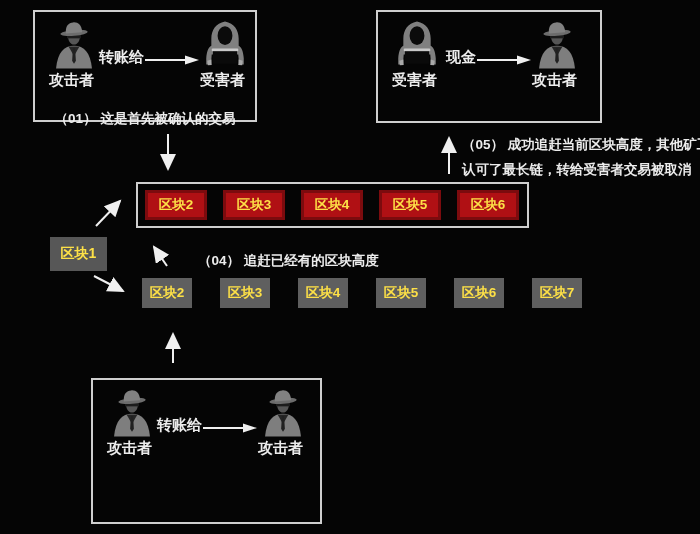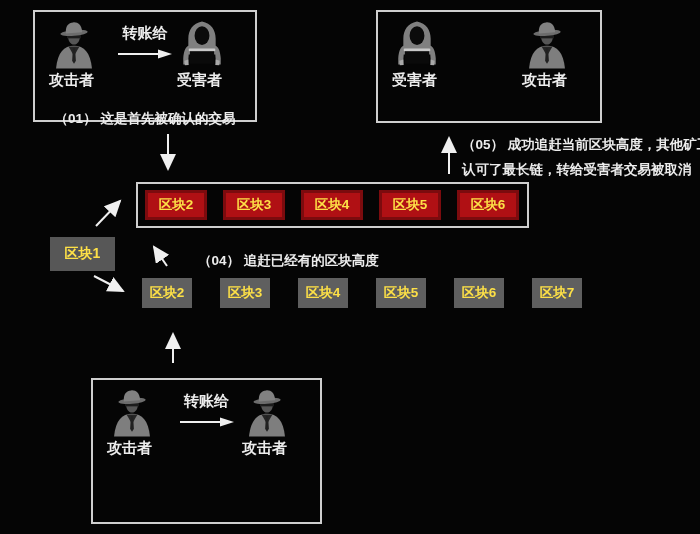--- a/index.html
+++ b/index.html
@@ -9,21 +9,21 @@
     color:#ececec;
   }
   .tx-box {
     position:absolute; border:2px solid #cfcfcf; box-sizing:border-box;
     display:flex; flex-direction:column; background:#050505;
   }
   .figs { display:flex; justify-content:space-between; padding:8px 14px 0 14px; }
   .fig  { display:flex; flex-direction:column; width:64px; }
   .fig svg { width:50px; height:50px; display:block; }
   .fig-label { font-size:15px; font-weight:bold; margin-top:1px; white-space:nowrap; }
-  .transfer { display:flex; flex-direction:column; align-items:center; margin-top:4px; }
+  .transfer { display:flex; flex-direction:row; align-items:center; margin-top:4px; }
   .transfer-label { font-size:15px; font-weight:bold; white-space:nowrap; }
   .transfer svg { margin-top:5px; display:block; }
   .caption { font-size:13.5px; font-weight:bold; text-align:center; margin-top:20px; white-space:nowrap; }
   .caption-multi { font-size:13.5px; font-weight:bold; text-align:center; margin-top:5px; line-height:21px; white-space:nowrap; }
 
   #box01 { left:33px;  top:10px;  width:224px; height:112px; }
   #box02 { left:376px; top:10px;  width:226px; height:113px; }
   #box03 { left:91px;  top:378px; width:231px; height:146px; }
 
   .attacker-chain {
@@ -32,21 +32,21 @@
     display:flex; align-items:center; gap:16px; padding:0 7px;
   }
   .block {
     display:flex; align-items:center; justify-content:center;
     color:#fde047; font-size:13.5px; font-weight:bold; white-space:nowrap;
     box-sizing:border-box;
   }
   .block-red  { width:62px; height:30px; background:#b01014; border:3px solid #7c0b0e; }
   .honest-chain { position:absolute; left:142px; top:278px; display:flex; gap:28px; }
   .block-gray { width:50px; height:30px; background:#5f5f5f; }
-  .genesis { position:absolute; left:50px; top:237px; width:65px; height:34px; background:#575757; font-size:14px; }
+  .genesis { position:absolute; left:50px; top:237px; width:57px; height:34px; background:#575757; font-size:14px; }
 
   .ann { position:absolute; font-size:13.5px; font-weight:bold; color:#ececec; white-space:nowrap; }
   #ann-step04 { left:198px; top:252px; }
   #ann-mining { left:184px; top:339px; }
   #ann-step05 { left:462px; top:132px; line-height:25px; }
   #ann-step05 span { display:block; }
 
   .overlay { position:absolute; left:0; top:0; pointer-events:none; }
   .defs-holder { position:absolute; width:0; height:0; overflow:hidden; }
 </style>
@@ -108,20 +108,26 @@
   </div>
 
   <div class="tx-box" id="box02">
     <div class="figs">
       <div class="fig">
         <svg viewBox="0 0 64 64">
             <use href="#sym-hacker"></use>
           </svg>
         <span class="fig-label">受害者</span>
       </div>
+      <div class="transfer">
+        <span class="transfer-label">现金</span>
+        <svg width="56" height="12">
+            <use href="#sym-harrow"></use>
+          </svg>
+      </div>
       <div class="fig">
         <svg viewBox="0 0 64 64">
             <use href="#sym-spy"></use>
           </svg>
         <span class="fig-label">攻击者</span>
       </div>
     </div>
   </div>
 
   <div class="attacker-chain">

